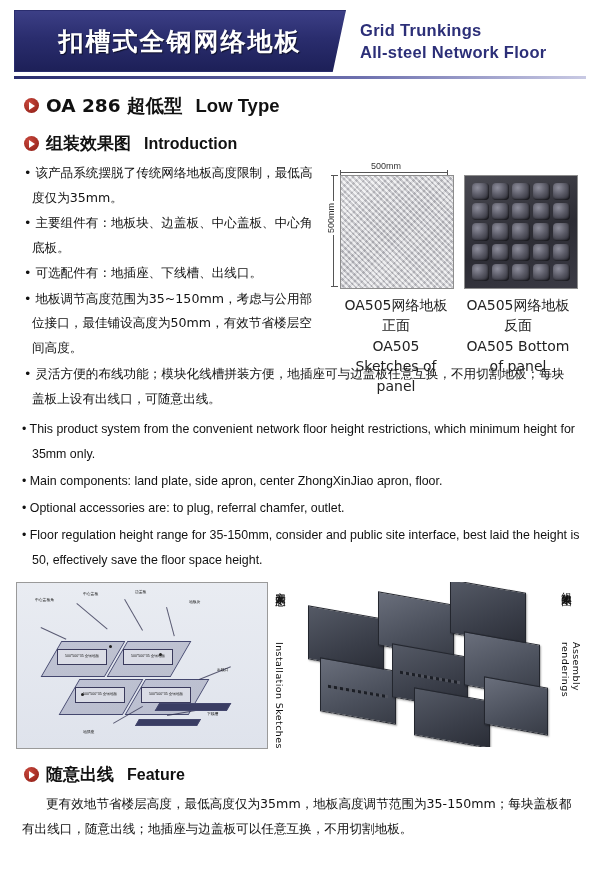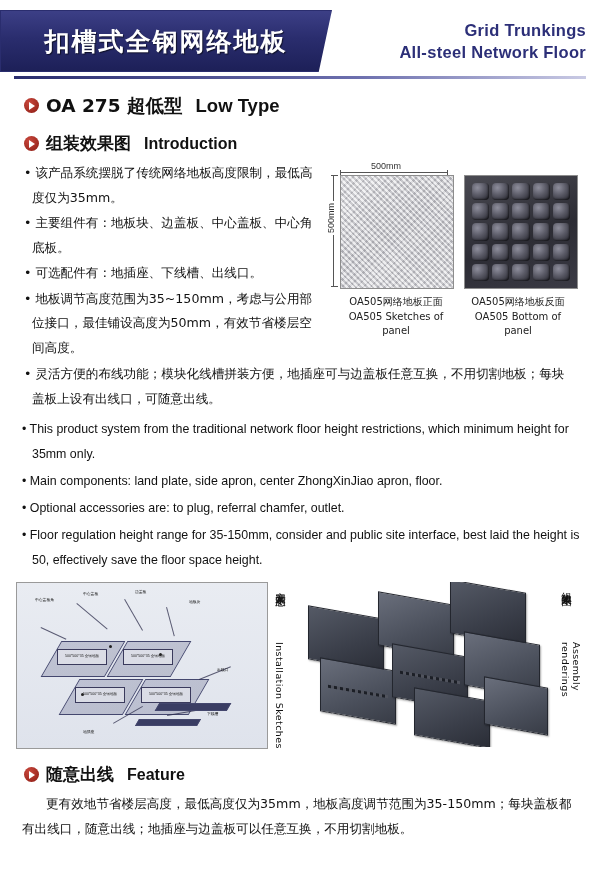--- a/index.html
+++ b/index.html
@@ -20,21 +20,21 @@
     width: 600px;
     height: 886px;
     box-sizing: border-box;
     padding: 0;
   }
 
   
   .header {
     position: relative;
     height: 62px;
-    margin: 10px 14px 0 0;
+    margin: 10px 14px 0 14px;
     display: flex;
     align-items: stretch;
   }
   .header-left {
     position: relative;
     width: 330px;
     background: linear-gradient(180deg, #3c3f86 0%, #2a2d6e 45%, #1d2058 100%);
     border: 1px solid #2a2d6e;
     display: flex;
     align-items: center;
@@ -51,21 +51,20 @@
     text-shadow: 1px 1px 1px rgba(0,0,0,0.6);
   }
   .header-right {
     flex: 1;
     position: relative;
     padding-left: 14px;
     display: flex;
     flex-direction: column;
     justify-content: center;
     background: #ffffff;
-    text-align: right;
   }
   .header-right .en-line {
     color: #2c2f78;
     font-size: 16.5px;
     font-weight: bold;
     line-height: 1.35;
     letter-spacing: 0.3px;
     font-family: "Liberation Sans", sans-serif;
   }
   .header-rule {
@@ -247,21 +246,21 @@
     background: radial-gradient(circle at 32% 28%, #8e8e9c 0%, #5a5a66 45%, #24242c 100%);
     box-shadow: inset -1px -1px 2px rgba(0,0,0,0.55);
   }
   .caption-row {
     display: flex;
     gap: 10px;
     margin: 6px 0 0 14px;
   }
   .caption {
     width: 112px;
-    font-size: 10px;
+    font-size: 14px;
     line-height: 1.45;
     color: #222;
     text-align: center;
     font-family: "DejaVu Sans", sans-serif;
   }
 
   
   .en-body {
     margin: 6px 20px 0 20px;
     font-size: 12.4px;
@@ -411,21 +410,21 @@
     </div>
     <div class="header-right">
       <div class="en-line">Grid Trunkings</div>
       <div class="en-line">All-steel Network Floor</div>
     </div>
   </div>
   <div class="header-rule"></div>
 
   <div class="sec-head model-head">
     <span class="bullet-arrow"></span>
-    <span class="sec-title-cn">OA 275 超低型</span>
+    <span class="sec-title-cn">OA 286 超低型</span>
     <span class="sec-title-en">Low Type</span>
   </div>
 
   <div class="sec-head">
     <span class="bullet-arrow"></span>
     <span class="sec-title-cn">组装效果图</span>
     <span class="sec-title-en">Introduction</span>
   </div>
 
   <div class="intro-wrap">
@@ -488,21 +487,21 @@
       <p class="ind">• 主要组件有：地板块、边盖板、中心盖板、中心角底板。</p>
       <p class="ind">• 可选配件有：地插座、下线槽、出线口。</p>
       <p class="ind">• 地板调节高度范围为35~150mm，考虑与公用部位接口，最佳铺设高度为50mm，有效节省楼层空间高度。</p>
     </div>
     <div class="intro-text" style="width:548px; margin-top:2px;">
       <p class="ind">• 灵活方便的布线功能；模块化线槽拼装方便，地插座可与边盖板任意互换，不用切割地板；每块盖板上设有出线口，可随意出线。</p>
     </div>
   </div>
 
   <div class="en-body">
-    <p>• This product system from the traditional network floor height restrictions, which minimum height for 35mm only.</p>
+    <p>• This product system from the convenient network floor height restrictions, which minimum height for 35mm only.</p>
     <p>• Main components: land plate, side apron, center ZhongXinJiao apron, floor.</p>
     <p>• Optional accessories are: to plug, referral chamfer, outlet.</p>
     <p>• Floor regulation height range for 35-150mm, consider and public site interface, best laid the height is 50, effectively save the floor space height.</p>
   </div>
 
   <div class="figures">
 
     <div class="fig">
       <div class="fig-sketch">
 

